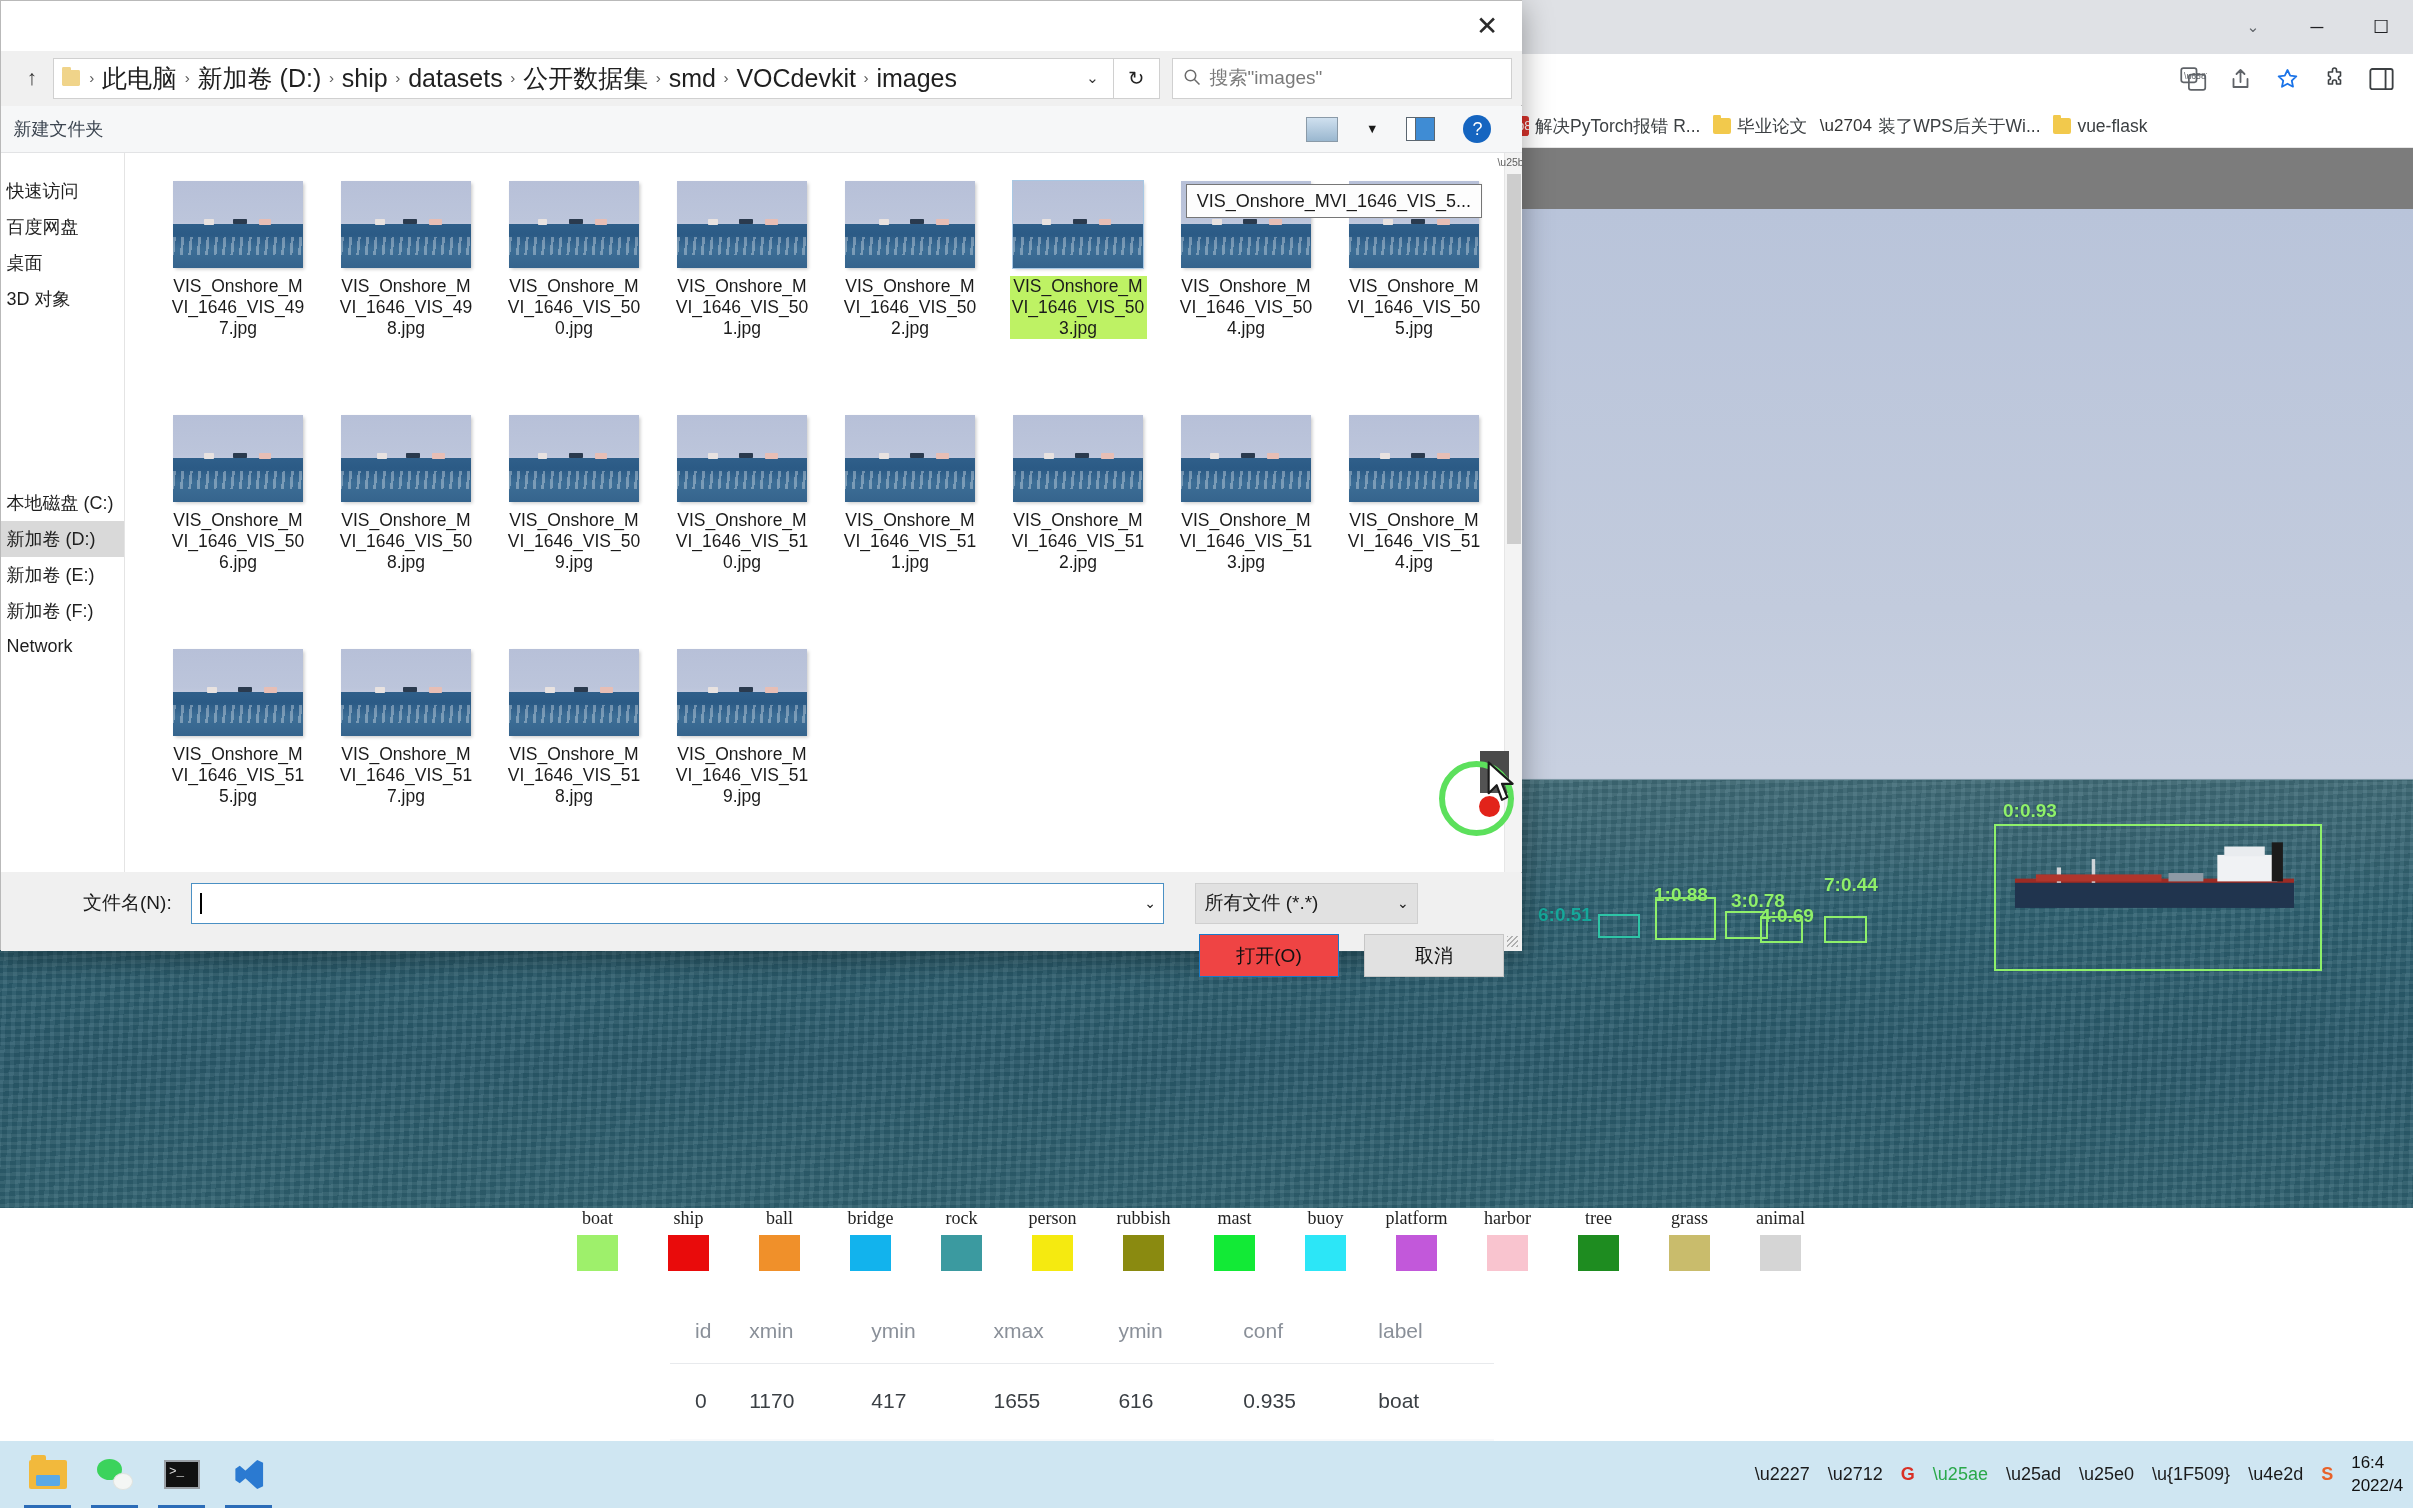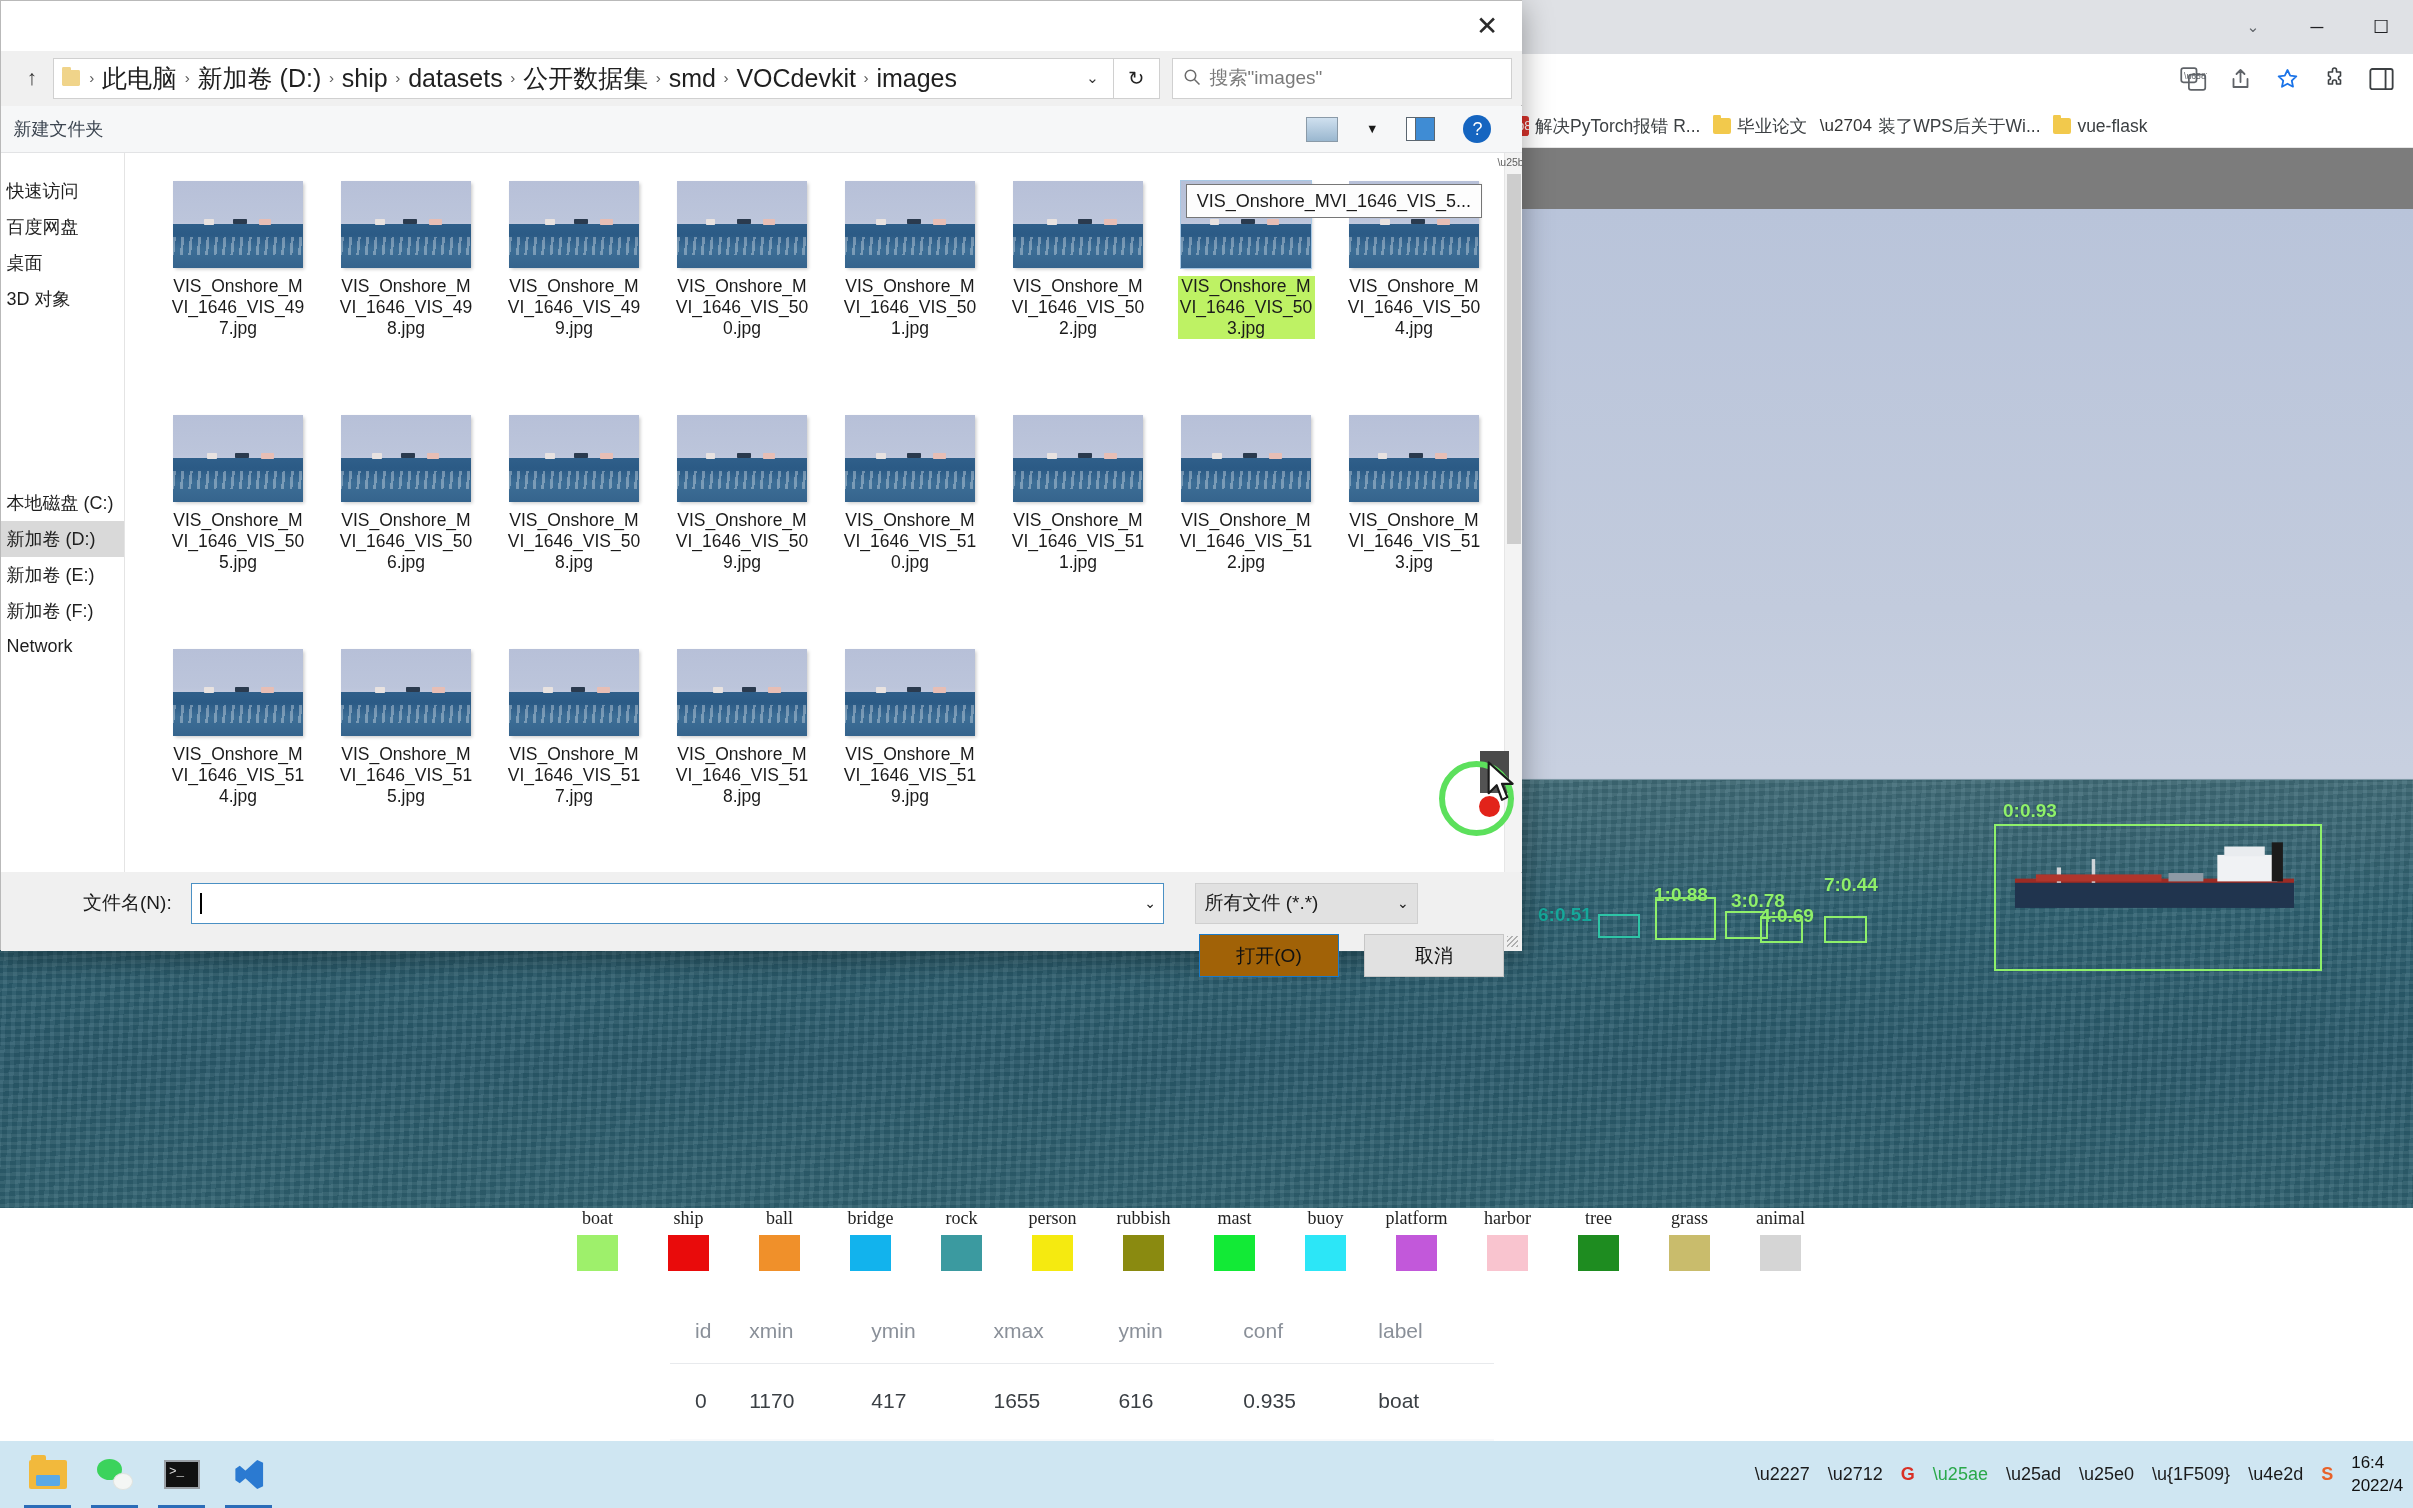--- a/index.html
+++ b/index.html
@@ -249,21 +249,21 @@
     position: absolute; left: 1194px; top: 9.8px; width: 223px; height: 41px;
     background: #e1e1e1; border: 0.7px solid #cfcfcf; display: flex; align-items: center; padding: 0 8.4px;
     font-size: 19px; color: #1b1b1b;
   }
   .filter-caret { margin-left: auto; font-size: 14px; }
   .btn {
     position: absolute; top: 61px; height: 43px; width: 140px;
     display: flex; align-items: center; justify-content: center; font-size: 19px; color: #111;
     background: #e1e1e1; border: 0.7px solid #c6c6c6;
   }
-  .btn.primary { left: 1198px; background: #a16207; border: 1.4px solid #1a7ac9; }
+  .btn.primary { left: 1198px; background: #ef4444; border: 1.4px solid #1a7ac9; }
   .btn.cancel { left: 1363px; }
   .resize-grip { position: absolute; right: 4.2px; bottom: 4.2px; width: 11.2px; height: 11.2px;
     background: repeating-linear-gradient(135deg,#b0b0b0 0 1.4px,transparent 1.4px 3.5px); }
 
   
   .cursor-ring {
     position: absolute; left: 1439px; top: 761px; width: 75px; height: 75px;
     border-radius: 50%; border: 6.3px solid #5ce05c; background: rgba(255,255,255,.05); z-index: 60;
   }
   .cursor-red {
@@ -614,31 +614,20 @@
               <div class="horizon-objs">
                   <span class="objw" style="left:26%;width:9.8px;"></span>
                   <span class="obj" style="left:48%;width:14px;"></span>
                   <span class="objw" style="left:68%;width:12.6px;background:#e7beb5;"></span>
                 </div>
               <div class="wave"></div>
             </div>
             <div class="fname">VIS_Onshore_MVI_1646_VIS_498.jpg</div>
           </div>
 
-          <div class="file-cell">
-            <div class="thumb">
-              <div class="horizon-objs">
-                  <span class="objw" style="left:28%;width:9.8px;"></span>
-                  <span class="obj" style="left:50%;width:14px;"></span>
-                  <span class="objw" style="left:70%;width:12.6px;background:#e7beb5;"></span>
-                </div>
-              <div class="wave"></div>
-            </div>
-            <div class="fname">VIS_Onshore_MVI_1646_VIS_499.jpg</div>
-          </div>
 
           <div class="file-cell">
             <div class="thumb">
               <div class="horizon-objs">
                   <span class="objw" style="left:22%;width:9.8px;"></span>
                   <span class="obj" style="left:46%;width:14px;"></span>
                   <span class="objw" style="left:66%;width:12.6px;background:#e7beb5;"></span>
                 </div>
               <div class="wave"></div>
             </div>

